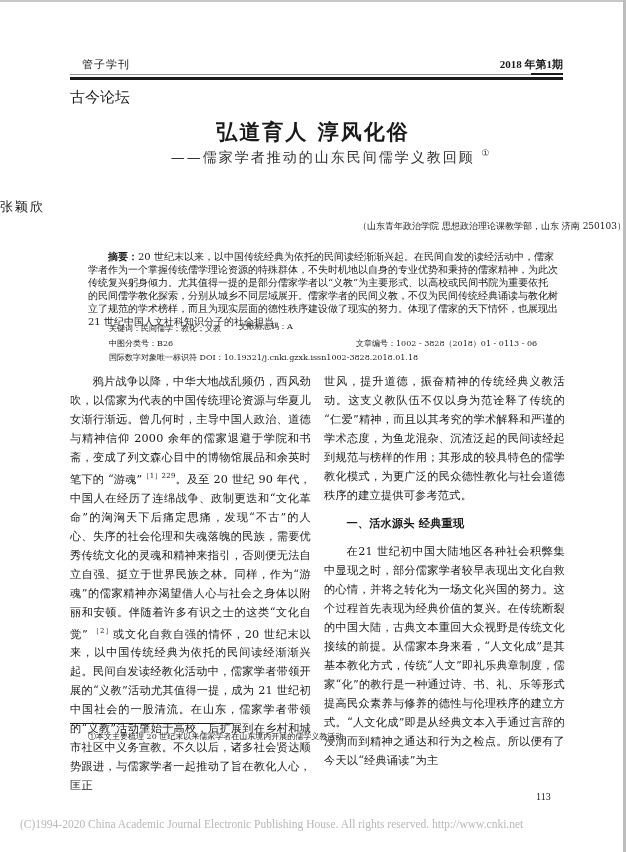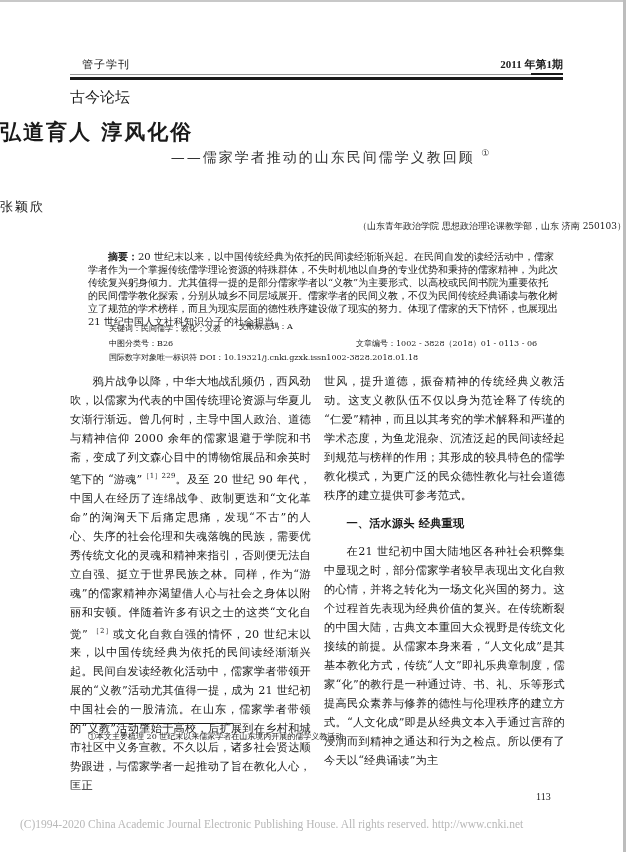--- a/index.html
+++ b/index.html
@@ -10,21 +10,21 @@
 
     .running-header { position: absolute; left: 60px; top: 55px; width: 503px; height: 20px; }
     .journal-name { position: absolute; left: 22px; top: 2px; font-size: 11px; font-family: "DejaVu Sans", sans-serif; letter-spacing: 1px; }
     .issue-info { position: absolute; right: 0; top: 2px; font-size: 11px; font-family: "Liberation Serif", serif; font-weight: bold; }
     .rule-thin { position: absolute; left: 70px; top: 74px; width: 493px; height: 1px; background: #999; }
     .rule-thick { position: absolute; left: 70px; top: 77px; width: 493px; height: 3px; background: #1a1a1a; }
     .rule-right-accent { position: absolute; left: 531px; top: 73px; width: 32px; height: 2px; background: #1a1a1a; }
 
     .column-name { position: absolute; left: 70px; top: 88px; font-size: 15px; font-family: Liberation Mono, monospace; }
 
-    .title { position: absolute; left: 0; top: 118px; width: 626px; font-size: 21px; font-family: "DejaVu Sans", sans-serif; letter-spacing: 2px; }
+    .title { position: absolute; left: 0; top: 118px; width: 626px; text-align: center; font-size: 21px; font-family: "DejaVu Sans", sans-serif; letter-spacing: 2px; }
     .subtitle { position: absolute; left: 0; top: 148px; width: 626px; text-align: center; font-size: 14px; font-family: "DejaVu Sans", sans-serif; color: #333; letter-spacing: 2px; padding-left: 36px; }
     .subtitle sup { font-size: 9px; }
 
     .author { position: absolute; left: 0; top: 198px; width: 626px; text-align: left; font-size: 13px; letter-spacing: 2px; }
     .affiliation { position: absolute; left: 0; top: 220px; width: 626px; text-align: right; font-size: 9px; }
 
     .abstract { position: absolute; left: 88px; top: 250px; width: 470px; font-size: 10px; line-height: 13px; text-indent: 2em; }
     .abstract b { font-weight: bold; }
     .meta-line { position: absolute; left: 88px; font-size: 8px; }
     .meta-line b { font-weight: normal; margin-left: 21px; }
@@ -49,21 +49,21 @@
     .copyright { position: absolute; left: 20px; top: 818px; font-size: 11.5px; font-family: "Liberation Serif", serif; color: #b8b8b8; }
   </style>
 </head>
 <body>
 
 <div class="top-shade"></div>
 <div class="right-edge"></div>
 
 <div class="running-header">
   <span class="journal-name">管子学刊</span>
-  <span class="issue-info">2011 年第1期</span>
+  <span class="issue-info">2018 年第1期</span>
 </div>
 <div class="rule-thin"></div>
 <div class="rule-right-accent"></div>
 <div class="rule-thick"></div>
 
 <div class="column-name">古今论坛</div>
 
 <h1 class="title">弘道育人 淳风化俗</h1>
 <div class="subtitle"><span>——儒家学者推动的山东民间儒学义教回顾</span> <sup>①</sup></div>
 

